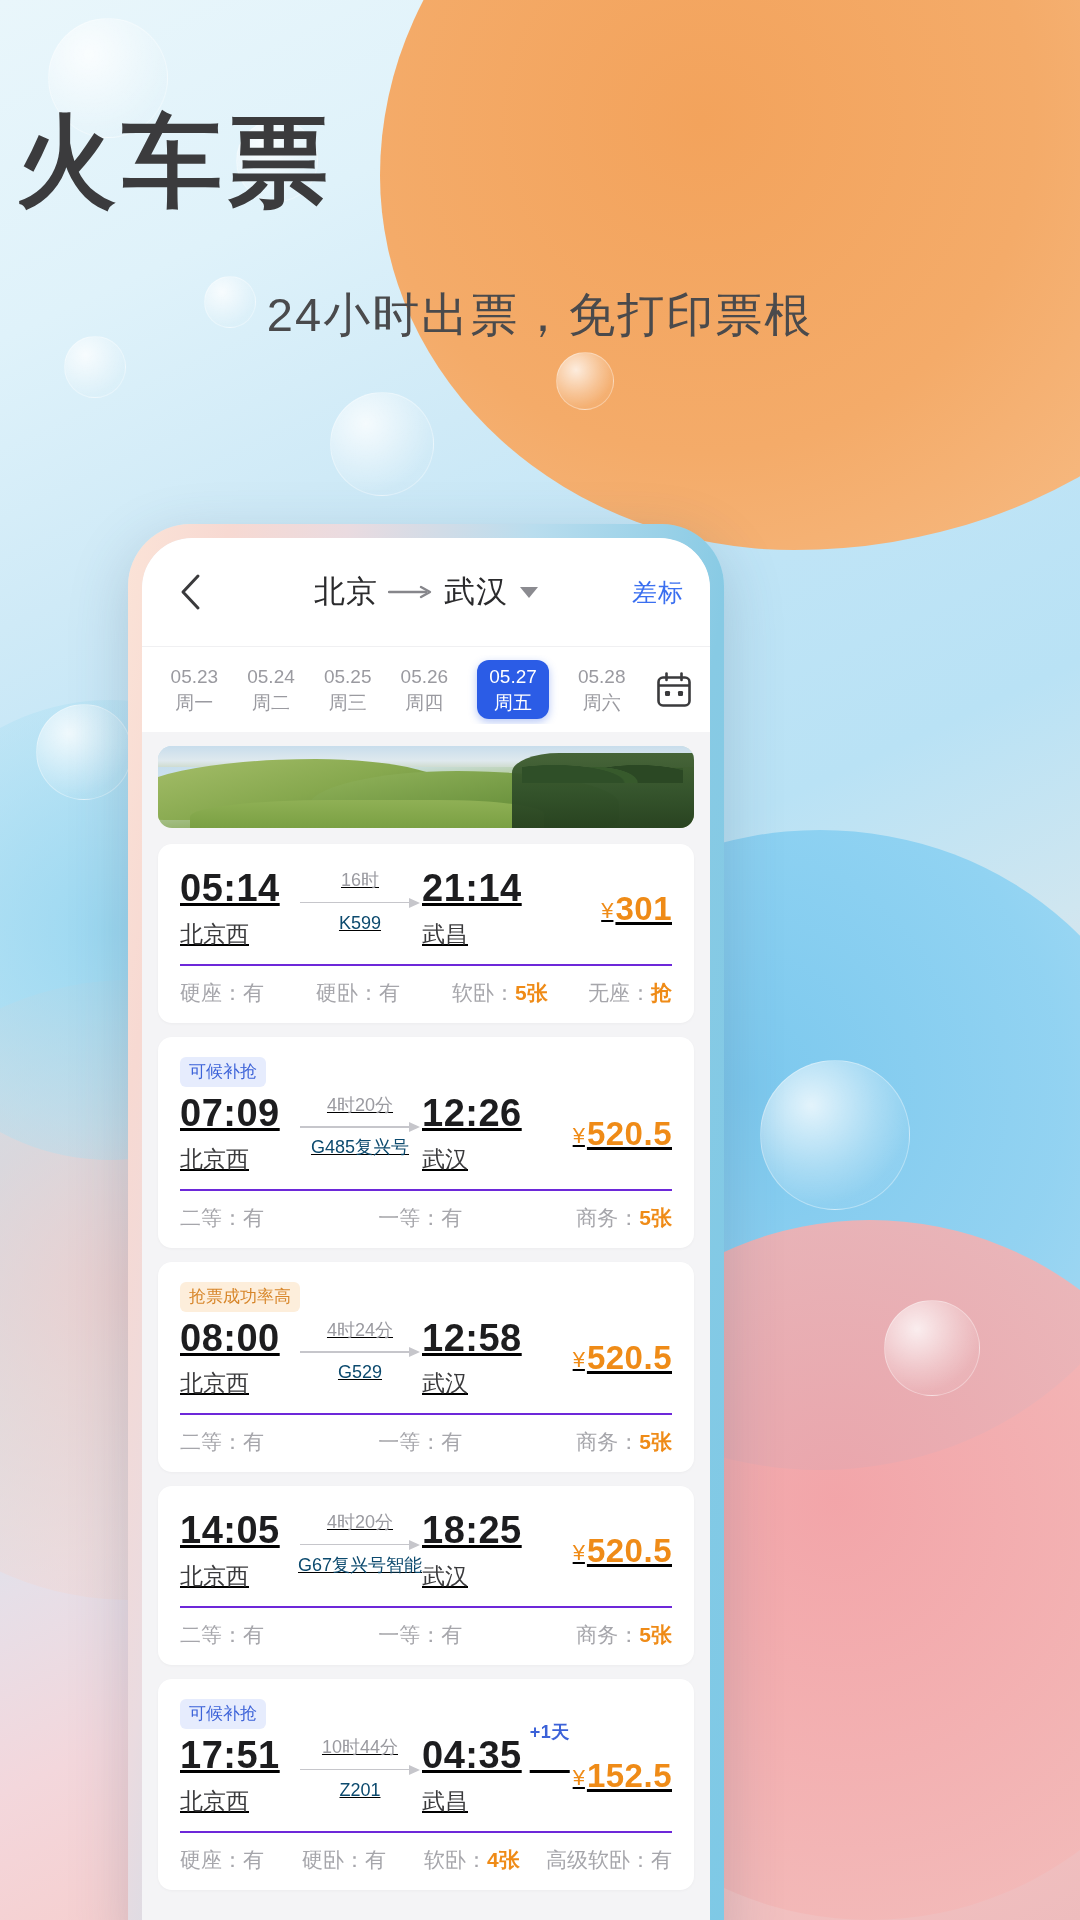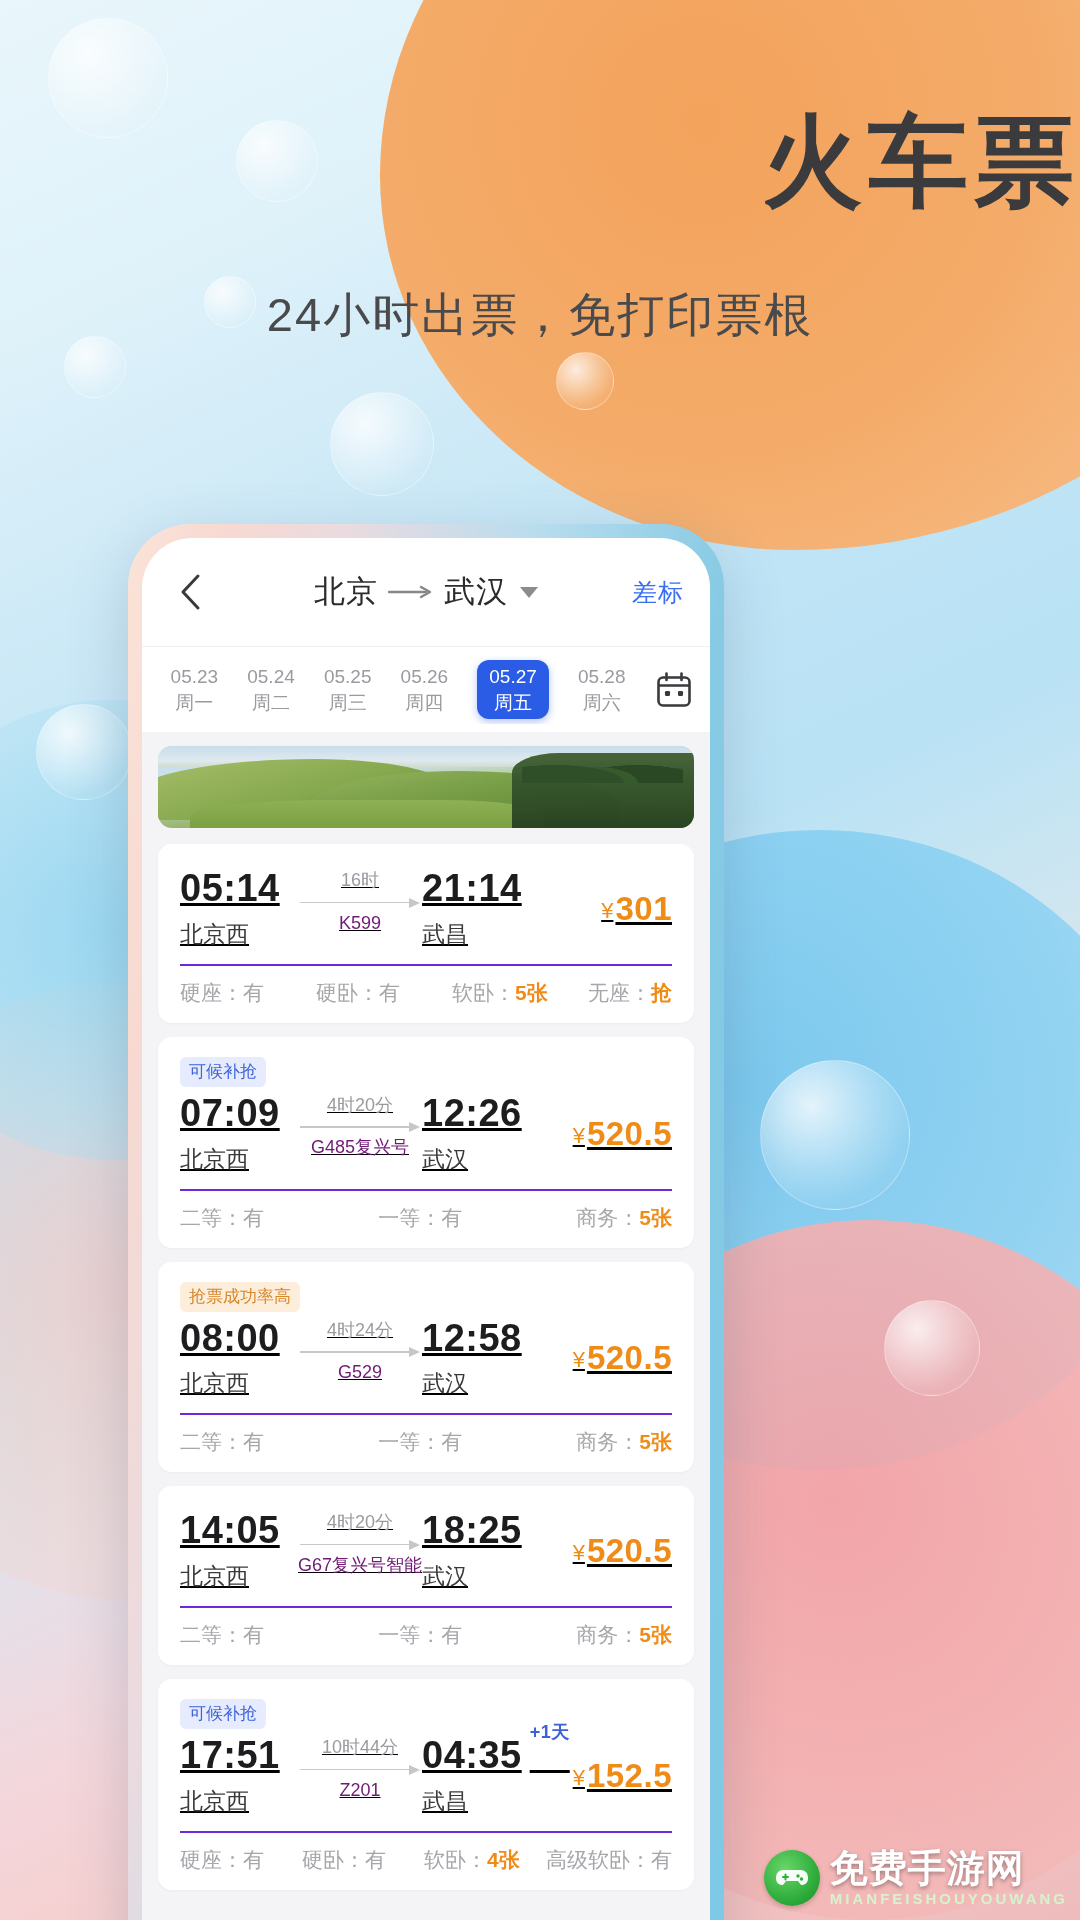--- a/index.html
+++ b/index.html
@@ -60,22 +60,22 @@
   .bubble {
     position: absolute;
     border-radius: 50%;
     background: radial-gradient(circle at 34% 30%, rgba(255,255,255,.78) 0%, rgba(255,255,255,.30) 46%, rgba(255,255,255,.08) 70%, rgba(255,255,255,0) 100%);
     border: 1px solid rgba(255,255,255,.35);
   }
 
   
   .headline {
     position: absolute;
-    left: 4px; right: 0; top: 96px;
-    text-align: right;
+    left: 16px; right: 0; top: 96px;
+    text-align: left;
     font-size: 100px;
     font-weight: 700;
     letter-spacing: 6px;
     color: #3b3b3d;
     font-family: "Liberation Sans", "DejaVu Sans", sans-serif;
   }
   .subhead {
     position: absolute;
     left: 0; right: 0; top: 284px;
     text-align: center;
@@ -299,21 +299,21 @@
   }
   .m-line::after {
     content: "";
     position: absolute;
     right: 2px; top: 2px;
     width: 0; height: 0;
     border-top: 5px solid transparent;
     border-bottom: 5px solid transparent;
     border-left: 11px solid #c6c6cb;
   }
-  .m-code { font-size: 18px; color: #701a75; line-height: 1.2; white-space: nowrap; }
+  .m-code { font-size: 18px; color: #0c4a6e; line-height: 1.2; white-space: nowrap; }
 
   .nextday {
     font-size: 18px; color: #3c62d8;
     margin-left: 8px;
     vertical-align: top;
     position: relative; top: -12px;
   }
 
   .col-price {
     margin-left: auto;
@@ -614,29 +614,14 @@
             <span class="seat"><span>硬卧：</span><span class="v-ok">有</span></span>
             <span class="seat"><span>软卧：</span><span class="v-warn">4张</span></span>
             <span class="seat"><span>高级软卧：</span><span class="v-ok">有</span></span>
           </div>
         </div>
 
       </div>
     </div>
   </div>
 
-  <div class="watermark">
-    <div class="wm-logo">
-      <svg width="34" height="26" viewBox="0 0 34 26">
-        <path d="M8 5 H26 a7 7 0 0 1 7 7 v2 a6 6 0 0 1 -6 6 h-1 l-3 -4 H11 l-3 4 H7 a6 6 0 0 1 -6 -6 v-2 a7 7 0 0 1 7 -7 z" fill="#ffffff" opacity="0.95"></path>
-        <rect x="7" y="11" width="7" height="2" rx="1" fill="#2fae3c"></rect>
-        <rect x="9.5" y="8.5" width="2" height="7" rx="1" fill="#2fae3c"></rect>
-        <circle cx="23" cy="11" r="1.7" fill="#2fae3c"></circle>
-        <circle cx="26.5" cy="14" r="1.7" fill="#2fae3c"></circle>
-      </svg>
-    </div>
-    <div class="wm-text">
-      <span class="wm-main">免费手游网</span>
-      <span class="wm-sub">MIANFEISHOUYOUWANG</span>
-    </div>
-  </div>
 
 </div>
 
 </body></html>

